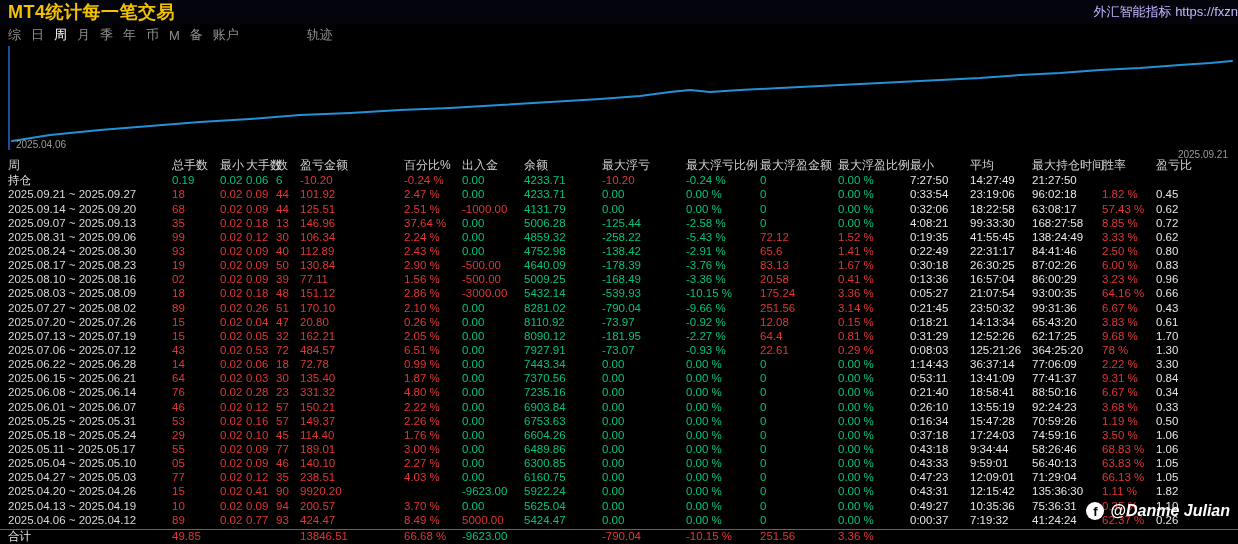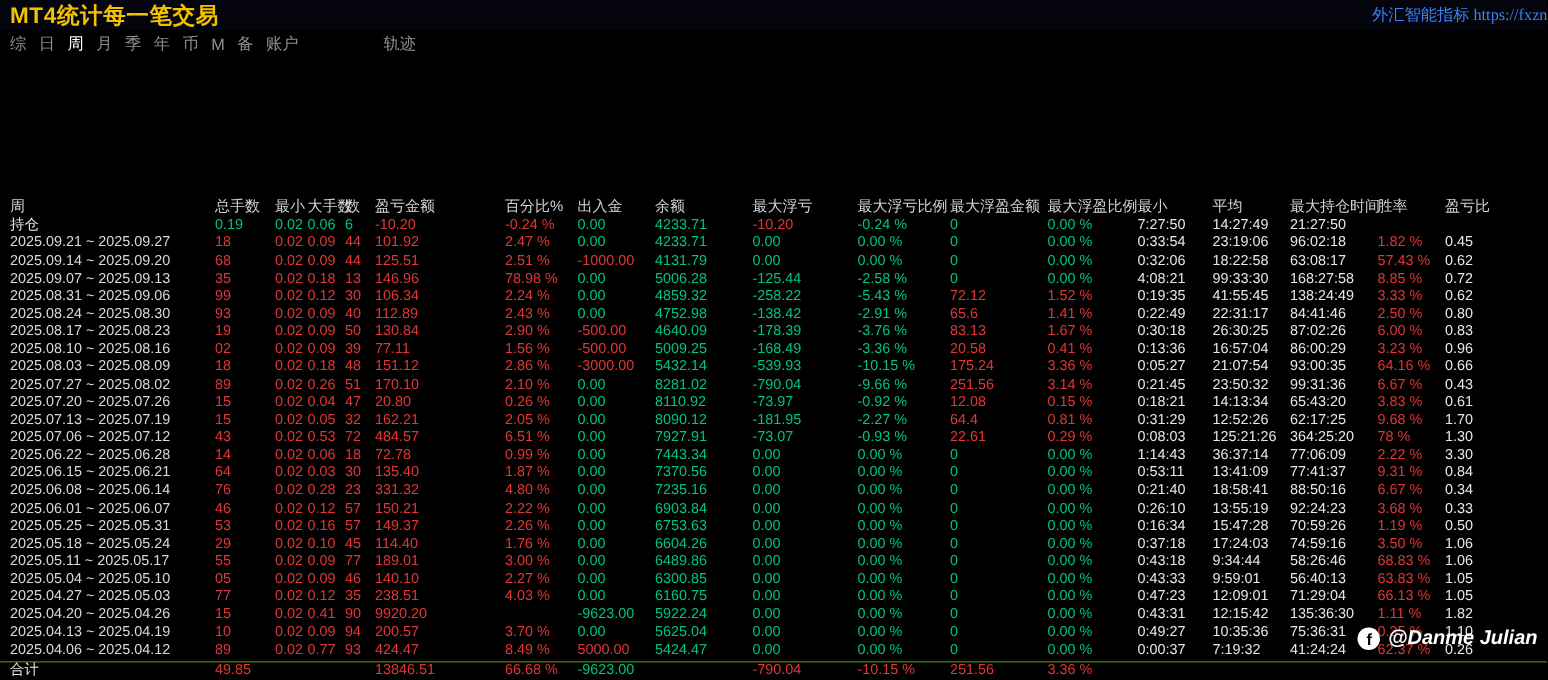--- a/index.html
+++ b/index.html
@@ -3,21 +3,21 @@
 <meta charset="utf-8">
 <style>
   html,body{margin:0;padding:0;background:#000;}
   .screen{position:relative;width:1238px;height:544px;background:#000;overflow:hidden;
           font-family:"Liberation Sans",sans-serif;}
 
   
   .topbar{position:absolute;top:0;left:0;right:0;height:24px;background:#04040c;
           display:flex;justify-content:space-between;align-items:center;padding:0 4px 0 8px;}
   .title{color:#f2c200;font-size:18px;font-weight:bold;letter-spacing:.5px;white-space:nowrap;}
-  .toplink{color:#3b82f6;font-size:13px;white-space:nowrap;margin-right:-4px;font-family:Liberation Serif, serif;}
+  .toplink{color:#c4b5fd;font-size:13px;white-space:nowrap;margin-right:-4px;}
 
   
   .tabbar{position:absolute;top:24px;left:0;right:0;height:22px;display:flex;align-items:center;
           padding-left:8px;background:#000;}
   .tab{color:#8f8f8f;font-size:13px;margin-right:10px;white-space:nowrap;}
   .tab.active{color:#ffffff;}
   .tab.gap{margin-left:58px;}
 
   
   .chart{position:absolute;top:46px;left:0;width:1238px;height:110px;}
@@ -67,20 +67,28 @@
         <span class="tab">季</span>
         <span class="tab">年</span>
         <span class="tab">币</span>
         <span class="tab">M</span>
         <span class="tab">备</span>
         <span class="tab">账户</span>
         <span class="tab gap">轨迹</span>
       </div>
   </div>
 
+  <div class="chart">
+    <svg width="1238" height="110" viewBox="0 0 1238 110" preserveAspectRatio="none">
+      <line x1="9" y1="0" x2="9" y2="104" stroke="#1d4e9e" stroke-width="2"></line>
+      <polyline id="curve" fill="none" stroke-width="2" stroke-linejoin="round" stroke-linecap="round" points="12,95 50,89 100,84 150,80 200,76 250,73 300,69 350,67 400,64 450,62 500,59 550,56 600,53 640,50 670,46 690,44 710,46 740,44 780,42 820,40 860,38 900,36 940,34 980,32 1020,29 1060,27 1100,24 1140,22 1180,19 1210,17 1232,15" stroke="#2590d8"></polyline>
+    </svg>
+    <span class="cd left">2025.04.06</span>
+    <span class="cd right">2025.09.21</span>
+  </div>
 
   <div class="table">
     <div class="trow head" id="thead">
         <span class="cell col-0">周</span>
         <span class="cell col-1">总手数</span>
         <span class="cell col-2">最小</span>
         <span class="cell col-3">大手数</span>
         <span class="cell col-4">数</span>
         <span class="cell col-5">盈亏金额</span>
         <span class="cell col-6">百分比%</span>
@@ -157,21 +165,21 @@
           <span class="cell col-16 c-r">57.43 %</span>
           <span class="cell col-17 c-w">0.62</span>
         </div>
         <div class="trow">
           <span class="cell col-0 c-d">2025.09.07 ~ 2025.09.13</span>
           <span class="cell col-1 c-r">35</span>
           <span class="cell col-2 c-r">0.02</span>
           <span class="cell col-3 c-r">0.18</span>
           <span class="cell col-4 c-r">13</span>
           <span class="cell col-5 c-r">146.96</span>
-          <span class="cell col-6 c-r">78.98 %</span>
+          <span class="cell col-6 c-r">37.64 %</span>
           <span class="cell col-7 c-g">0.00</span>
           <span class="cell col-8 c-g">5006.28</span>
           <span class="cell col-9 c-g">-125.44</span>
           <span class="cell col-10 c-g">-2.58 %</span>
           <span class="cell col-11 c-g">0</span>
           <span class="cell col-12 c-g">0.00 %</span>
           <span class="cell col-13 c-w">4:08:21</span>
           <span class="cell col-14 c-w">99:33:30</span>
           <span class="cell col-15 c-w">168:27:58</span>
           <span class="cell col-16 c-r">8.85 %</span>

